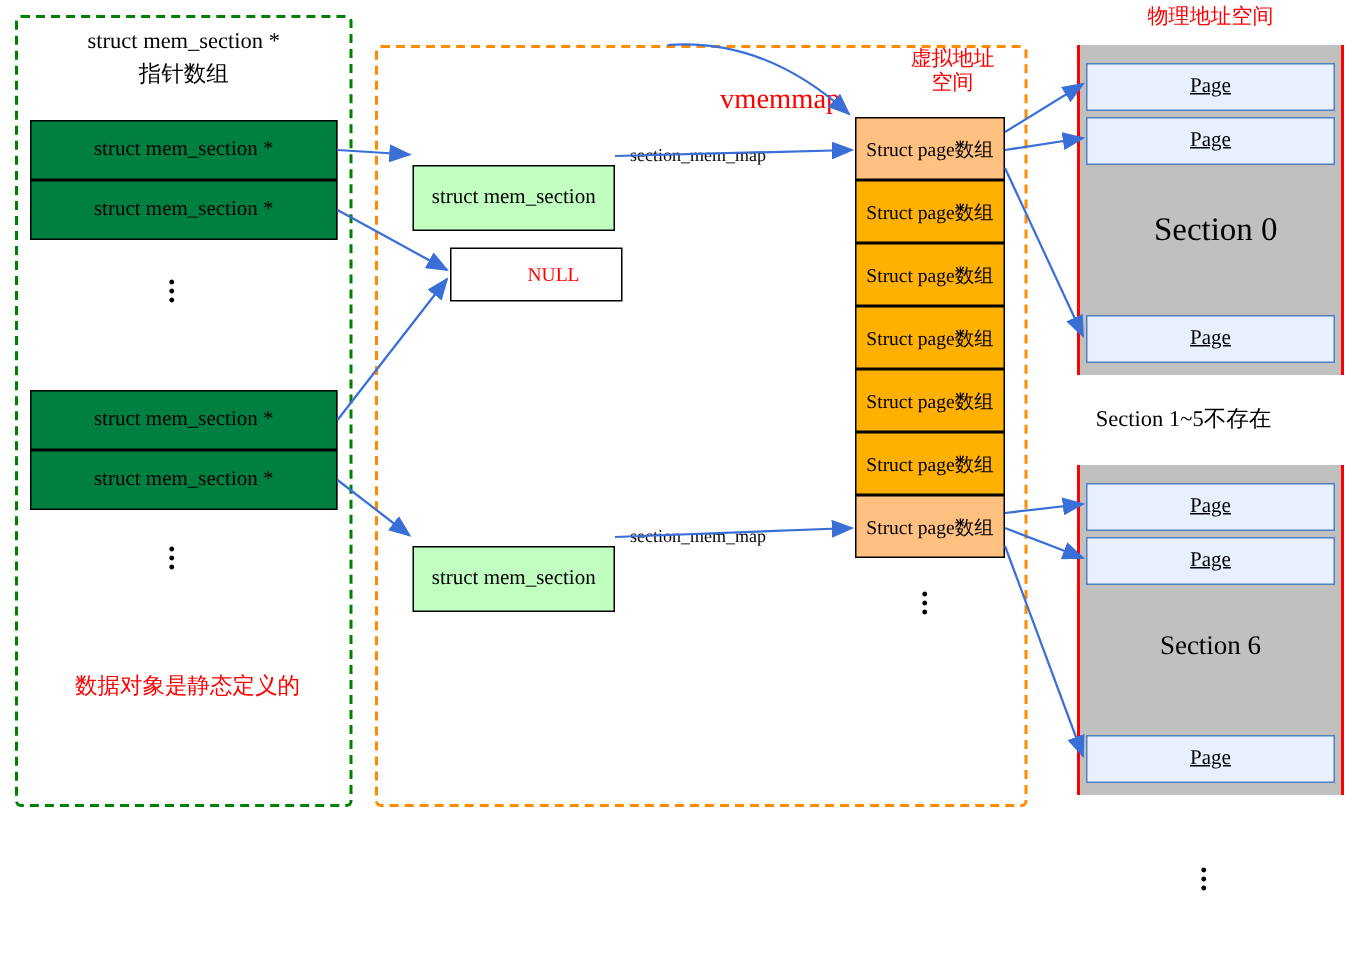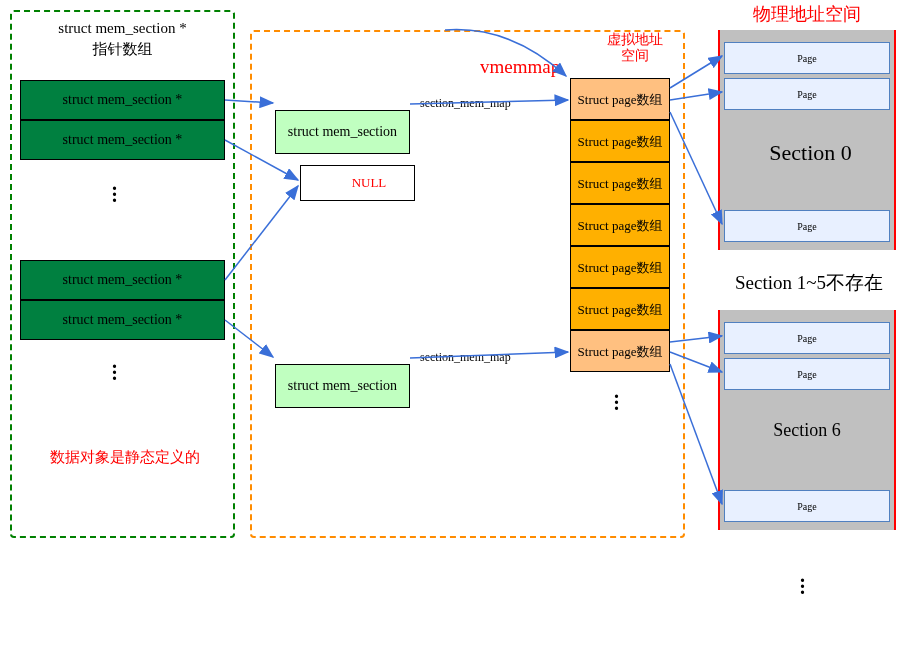--- a/index.html
+++ b/index.html
@@ -8,21 +8,21 @@
   .box { display: flex; align-items: center; justify-content: center; text-align: center; }
   .dash-green { border: 2px dashed #008000; }
   .dash-orange { border: 2px dashed #ff8c00; }
   .green-ptr { background: #008040; color: #000; border: 1px solid #000; font-size: 14px; }
   .mint { background: #c0ffc0; border: 1px solid #000; font-size: 14px; margin-top: 28px; }
   .white-b { background: #fff; border: 1px solid #000; color: #ff0000; font-size: 13px; padding-left: 23px; }
   .sp-orange { background: #ffc080; border: 1px solid #000; font-size: 13px; padding: 2px; }
   .sp-gold { background: #ffb000; border: 1px solid #000; font-size: 13px; padding: 2px; }
   .red { color: #ff0000; }
   .sec-cont { background: #c0c0c0; border-left: 2px solid #ff0000; border-right: 2px solid #ff0000; }
-  .page { background: #e8f0ff; border: 1px solid #5080c0; font-size: 10px; }
+  .page { background: #e8f0ff; border: 1px solid #5080c0; font-size: 14px; text-decoration: underline; }
   .dotsv { display: flex; flex-direction: column; align-items: center; line-height: 6px; font-size: 20px; font-weight: bold; }
   .arrow-svg { position: absolute; top: 0; left: 0; width: 914px; height: 648px; pointer-events: none; }
   .small { font-size: 12px; }
 </style>
 </head>
 <body>
 
 <div class="abs dash-green" style="left:10px; top:10px; width:225px; height:528px; border-radius:4px;"></div>
 <div class="abs box" style="left:20px; top:20px; width:205px; font-size:15px;">struct mem_section *</div>
 <div class="abs box" style="left:20px; top:40px; width:205px; font-size:15px;">指针数组</div>
@@ -57,29 +57,29 @@
 <div class="abs box sp-orange" style="left:570px; top:78px; width:100px; height:42px; line-height:15px;">Struct page数组</div>
 <div class="abs box sp-gold" style="left:570px; top:120px; width:100px; height:42px; line-height:15px;">Struct page数组</div>
 <div class="abs box sp-gold" style="left:570px; top:162px; width:100px; height:42px; line-height:15px;">Struct page数组</div>
 <div class="abs box sp-gold" style="left:570px; top:204px; width:100px; height:42px; line-height:15px;">Struct page数组</div>
 <div class="abs box sp-gold" style="left:570px; top:246px; width:100px; height:42px; line-height:15px;">Struct page数组</div>
 <div class="abs box sp-gold" style="left:570px; top:288px; width:100px; height:42px; line-height:15px;">Struct page数组</div>
 <div class="abs box sp-orange" style="left:570px; top:330px; width:100px; height:42px; line-height:15px;">Struct page数组</div>
 
 <div class="abs dotsv" style="left:614px; top:388px;">.<br>.<br>.</div>
 
-<div class="abs red box" style="left:718px; top:2px; width:178px; font-size:18px;">物理地址空间</div>
+<div class="abs red box" style="left:718px; top:2px; width:178px; font-size:14px;">物理地址空间</div>
 
 <div class="abs sec-cont" style="left:718px; top:30px; width:178px; height:220px;"></div>
 <div class="abs box page" style="left:724px; top:42px; width:166px; height:32px;">Page</div>
 <div class="abs box page" style="left:724px; top:78px; width:166px; height:32px;">Page</div>
 <div class="abs box" style="left:718px; top:140px; width:185px; font-size:22px;">Section 0</div>
 <div class="abs box page" style="left:724px; top:210px; width:166px; height:32px;">Page</div>
 
-<div class="abs box" style="left:720px; top:270px; width:178px; font-size:19px;text-align:center;">Section 1~5不存在</div>
+<div class="abs box" style="left:700px; top:270px; width:178px; font-size:15px;text-align:center;">Section 1~5不存在</div>
 
 <div class="abs sec-cont" style="left:718px; top:310px; width:178px; height:220px;"></div>
 <div class="abs box page" style="left:724px; top:322px; width:166px; height:32px;">Page</div>
 <div class="abs box page" style="left:724px; top:358px; width:166px; height:32px;">Page</div>
 <div class="abs box" style="left:718px; top:420px; width:178px; font-size:18px;">Section 6</div>
 <div class="abs box page" style="left:724px; top:490px; width:166px; height:32px;">Page</div>
 
 <div class="abs dotsv" style="left:800px; top:572px;">.<br>.<br>.</div>
 
 <svg class="arrow-svg">

